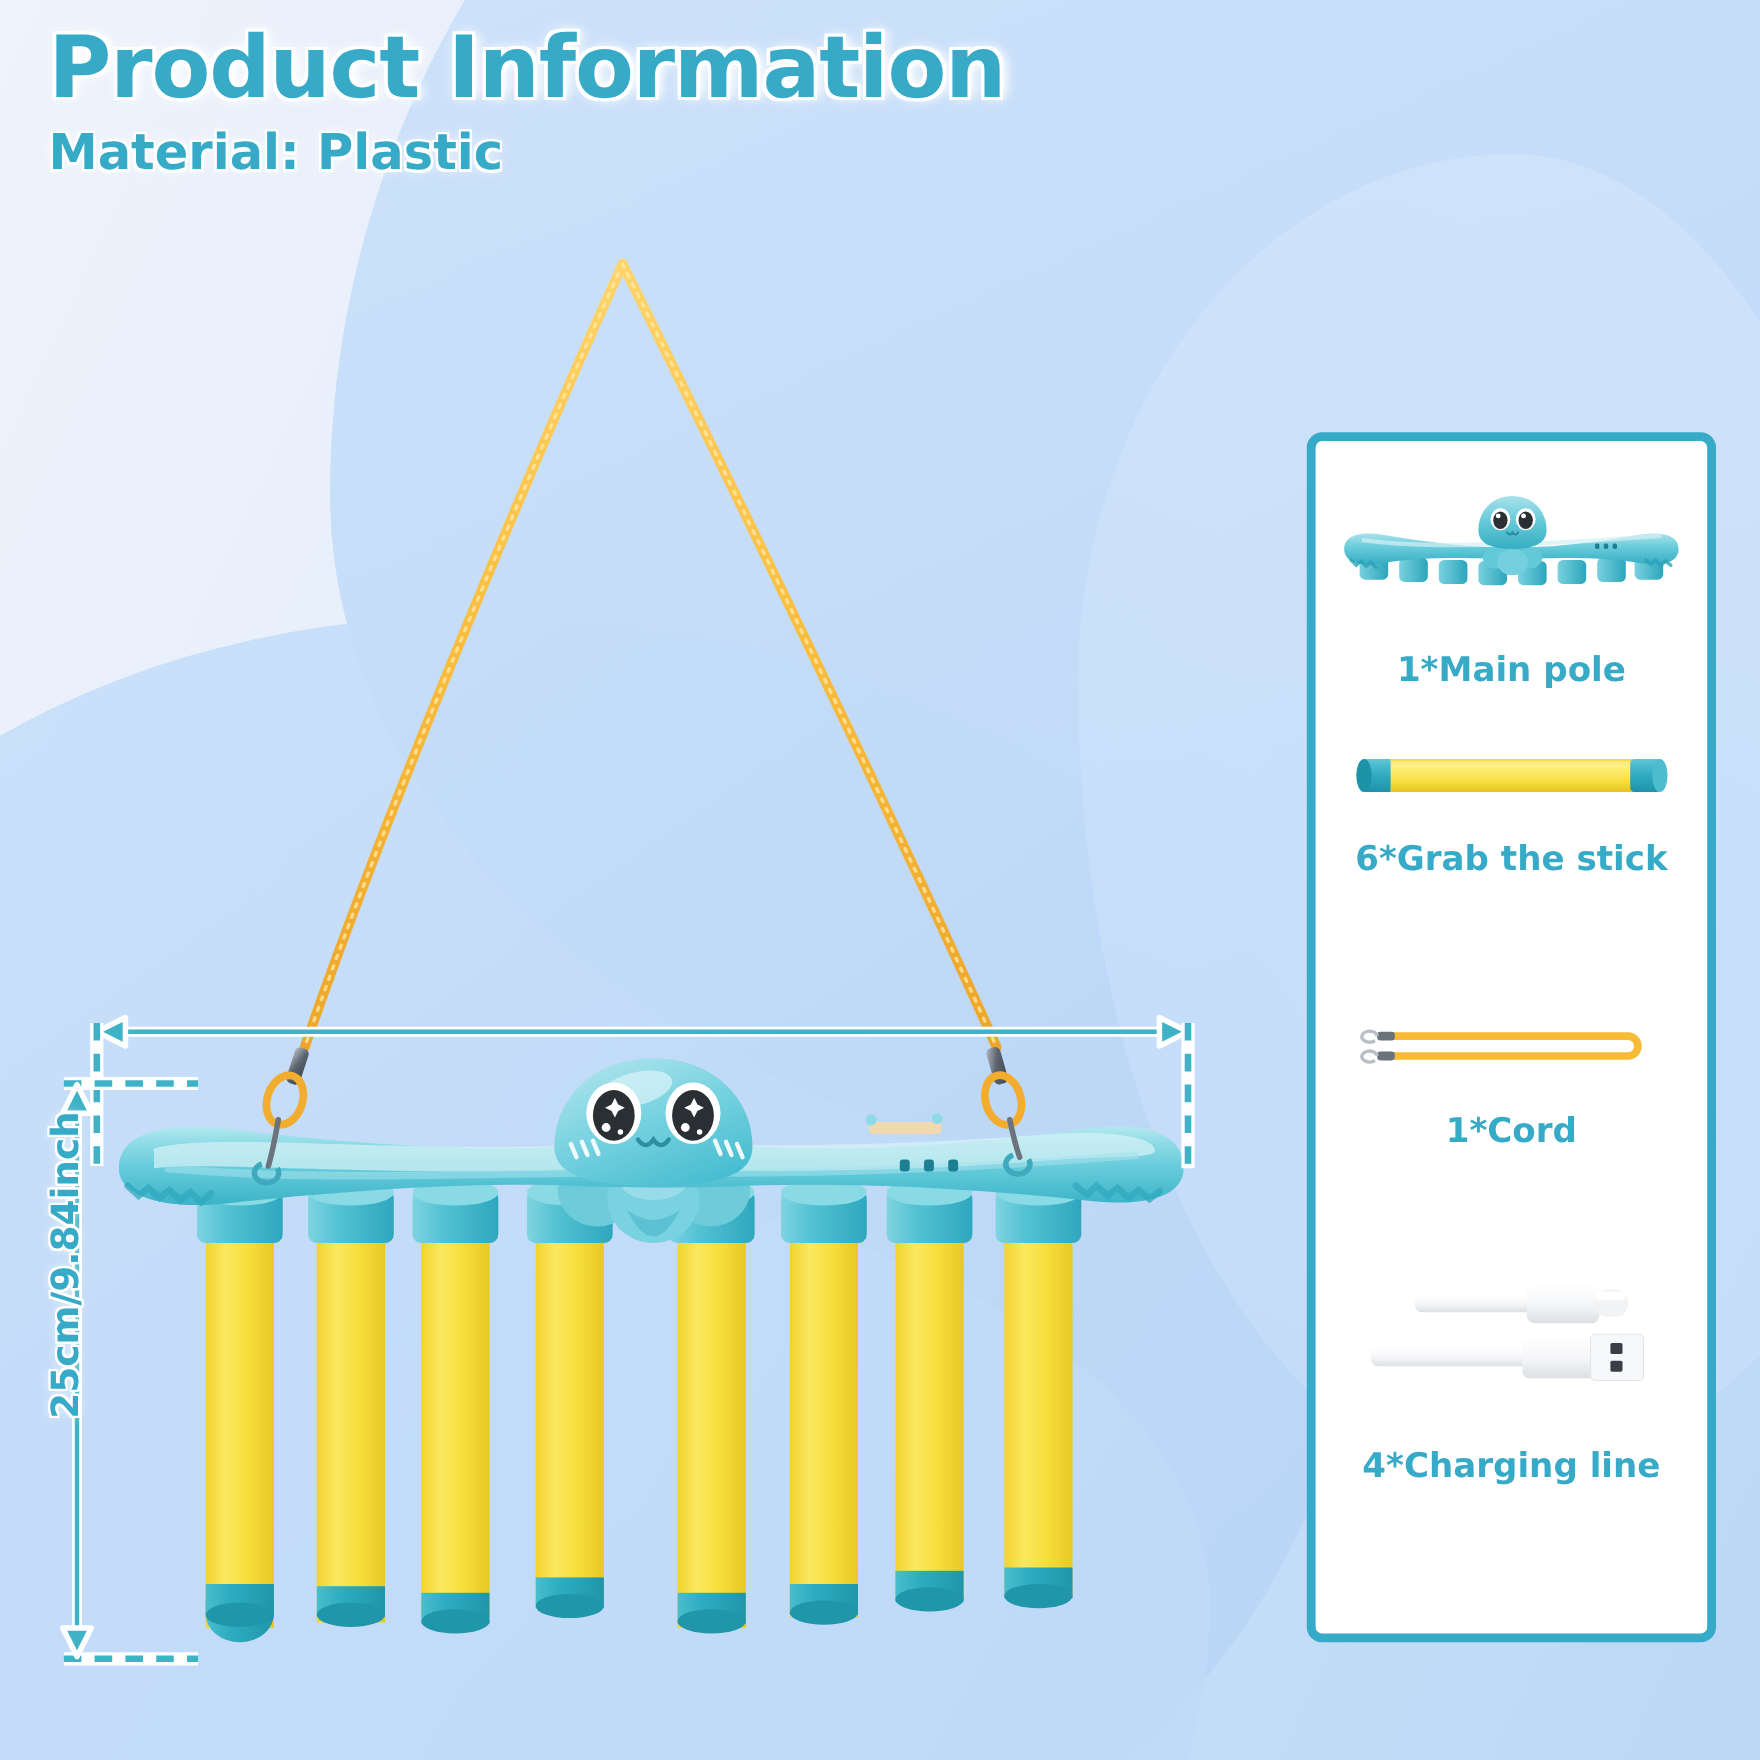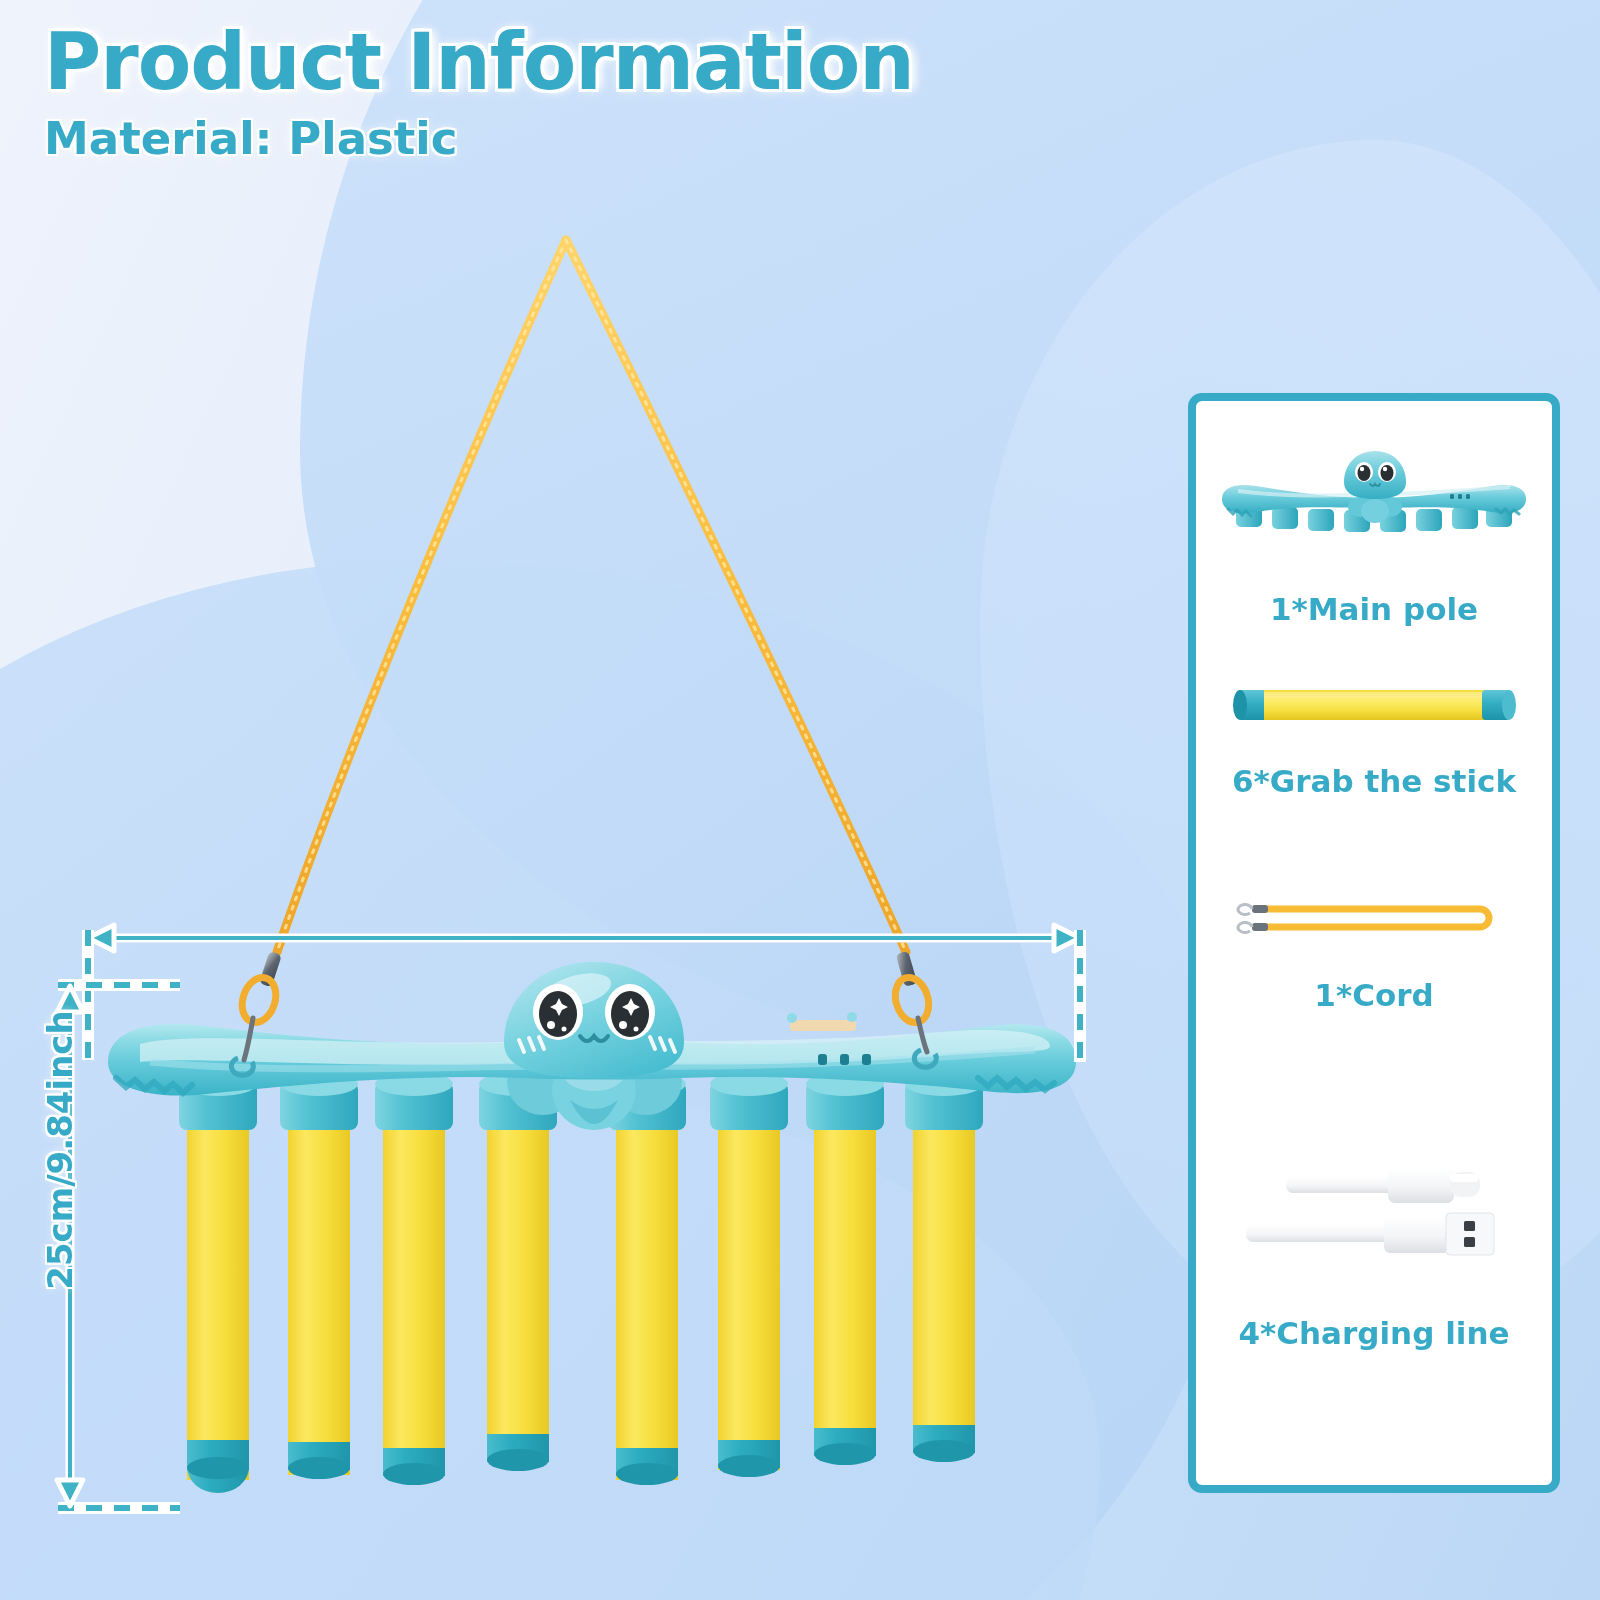--- a/index.html
+++ b/index.html
@@ -142,21 +142,21 @@
     font-size: 31px;
     font-weight: 700;
     color: #36aac6;
     white-space: nowrap;
     text-align: center;
   }
 
   
   #part-row-main-pole   { top: 26px; }
   #part-row-grab-stick  { top: 280px; }
-  #part-row-cord        { top: 492px; }
+  #part-row-cord        { top: 525px; }
   #part-row-charging    { top: 760px; }
   .part-gap-md { height: 34px; }
 </style>
 </head>
 <body>
 
 <div id="stage">
 
   <div class="bg-swoosh swoosh-a"></div>
   <div class="bg-swoosh swoosh-b"></div>

